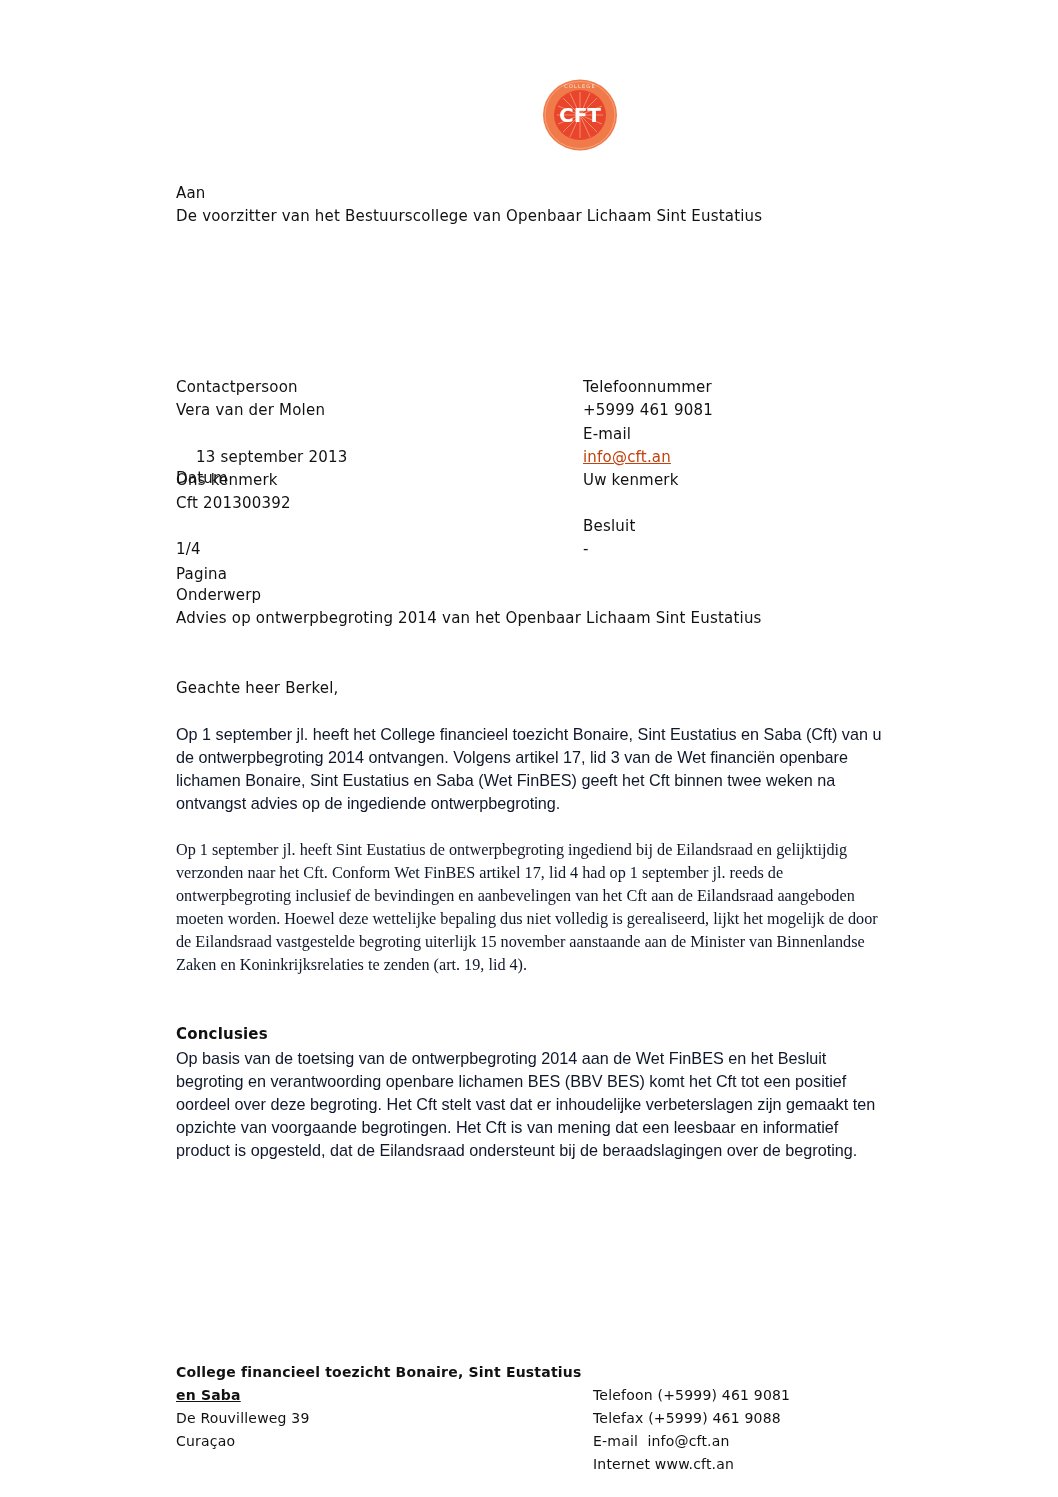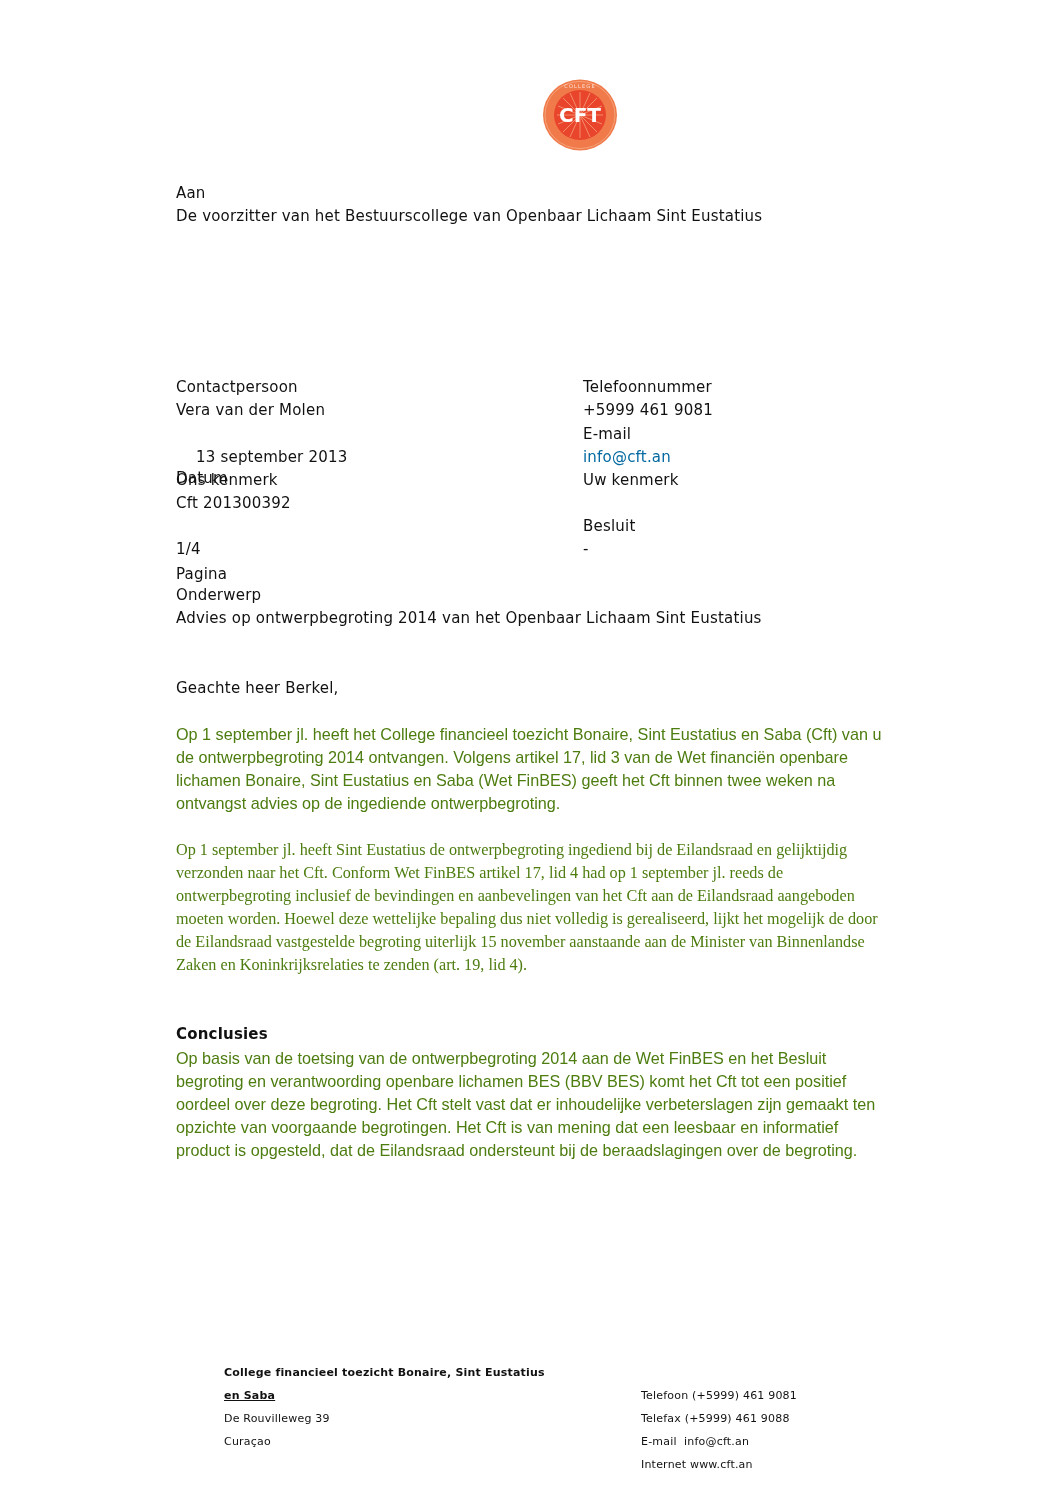--- a/index.html
+++ b/index.html
@@ -2,26 +2,26 @@
 <html><head>
 <meta charset="utf-8">
 <style>
   html, body { margin: 0; padding: 0; background: #ffffff; }
   body { width: 1058px; height: 1497px; position: relative; overflow: hidden;
          font-family: "DejaVu Sans", sans-serif; color: #111; font-size: 15px; }
   .abs { position: absolute; }
   .logo { left: 541px; top: 78px; width: 78px; height: 74px; }
   .line { position: absolute; white-space: nowrap; font-size: 15px; line-height: 23px; letter-spacing: 0.2px; }
   .body-text { position: absolute; left: 176px; width: 720px; font-family: "Liberation Sans", sans-serif;
-               font-size: 16.2px; line-height: 23px; color: #4d7c0f; }
+               font-size: 16.2px; line-height: 23px; color: #0f172a; }
   .body-text p { margin: 0; }
   .heading { font-weight: bold; font-family: "DejaVu Sans", sans-serif; font-size: 15px; }
-  a.link { color: #0369a1; }
+  a.link { color: #c2410c; text-decoration: underline; }
   .footer-bold { font-weight: bold; font-size: 14px; }
-  .footer { font-size: 11px; line-height: 23px; margin-left: 48px; }
+  .footer { font-size: 14px; line-height: 23px; }
 </style>
 </head>
 <body>
 
 <div class="abs logo">
   <svg width="78" height="74" viewBox="0 0 78 74">
     <ellipse cx="39" cy="37" rx="37" ry="35.5" fill="#f07a4a"></ellipse>
     <ellipse cx="39" cy="37" rx="35" ry="33.5" fill="none" stroke="#f6a27a" stroke-width="1"></ellipse>
     <ellipse cx="39" cy="37" rx="26" ry="25" fill="#e8452c"></ellipse>
     <g stroke="#f7a07c" stroke-width="1" opacity="0.8">

